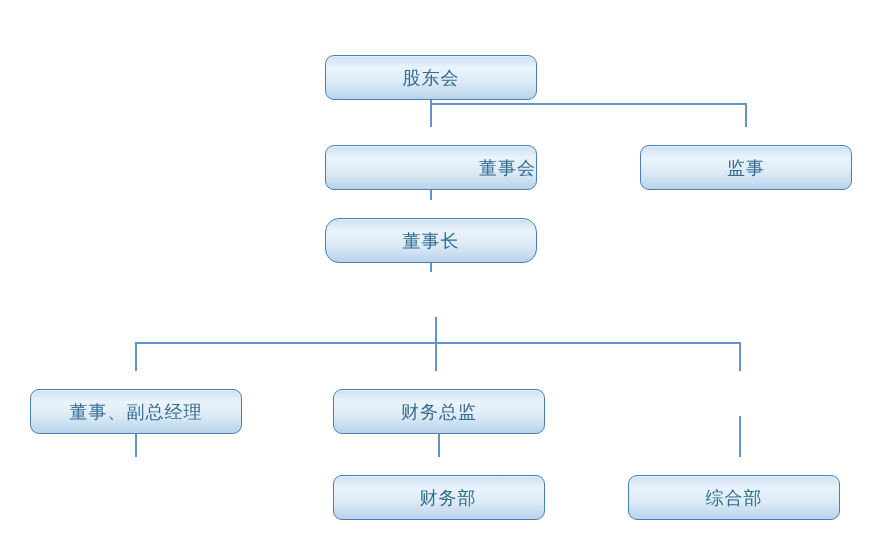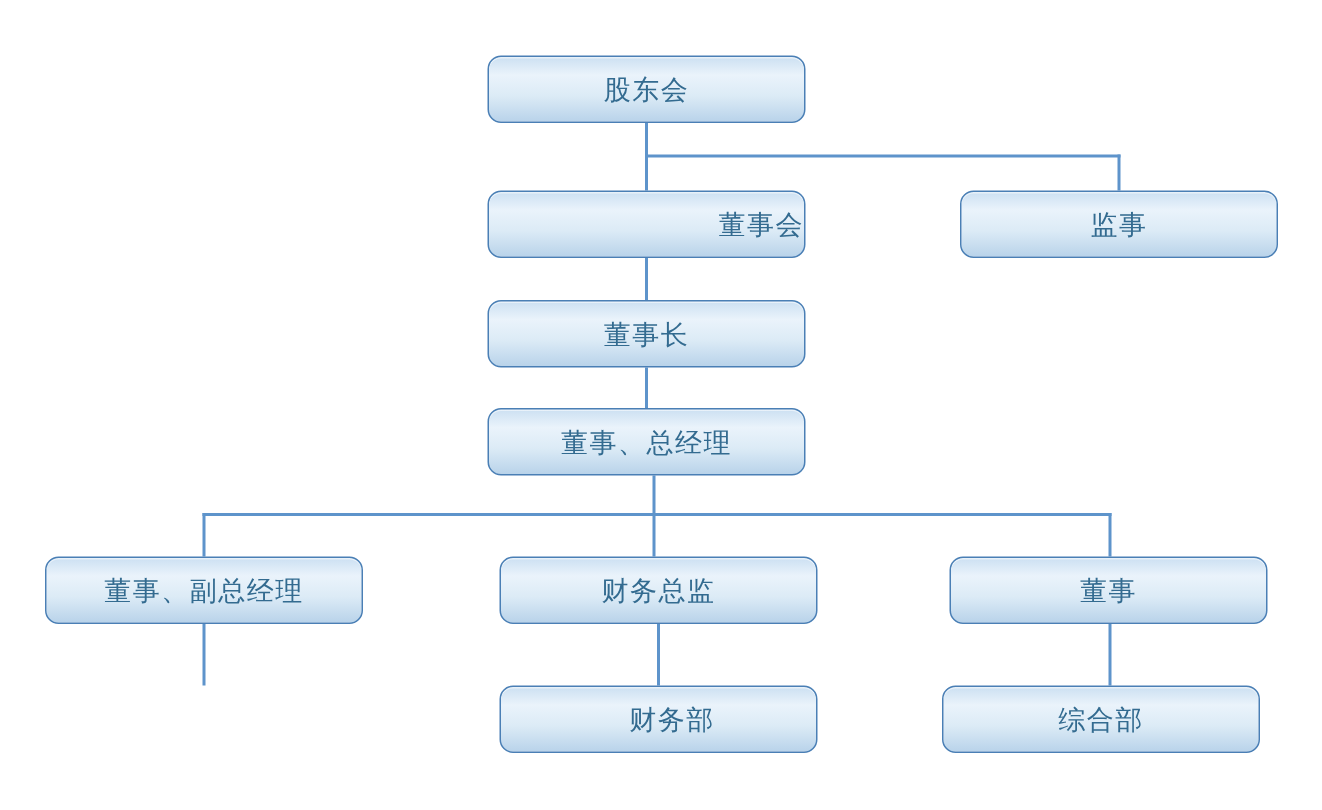--- a/index.html
+++ b/index.html
@@ -19,33 +19,34 @@
     border: 1.6px solid #4a7fb5;
     border-radius: 9px;
     background: linear-gradient(180deg, #cce0f2 0%, #eaf3fb 28%, #dcebf6 60%, #b9d3ea 100%);
     display: flex;
     align-items: center;
     justify-content: center;
     color: #336b90;
     font-size: 18px;
     letter-spacing: 1px;
     box-shadow: inset 0 1px 0 rgba(255,255,255,0.55);
+    margin-top: 18px;
   }
   .line {
     position: absolute;
     background: #5e94cb;
   }
   .v { width: 2px; }
   .h { height: 2px; }
 
   
   .n-shareholders { left: 325px; top: 37px; }
   .n-board        { left: 325px; top: 127px; justify-content: flex-end; }
   .n-supervisor   { left: 640px; top: 127px; }
-  .n-chairman     { left: 325px; top: 200px; }
+  .n-chairman     { left: 325px; top: 200px; border-radius: 14px; }
   .n-gm           { left: 325px; top: 272px; }
   .n-dgm          { left: 30px;  top: 371px; align-items: center; }
   .n-cfo          { left: 333px; top: 371px; }
   .n-director     { left: 633px; top: 371px; }
   .n-business     { left: 30px;  top: 457px; }
   .n-finance      { left: 333px; top: 457px; padding-left: 18px; }
   .n-general      { left: 628px; top: 457px; text-align: center; }
 
   
   .c-sh-down      { left: 430px; top: 82px;  height: 45px; }
@@ -84,31 +85,25 @@
   </div>
   <div class="node n-board">
     <span>董事会</span>
   </div>
   <div class="node n-supervisor">
     <span>监事</span>
   </div>
   <div class="node n-chairman">
     <span>董事长</span>
   </div>
-  <div class="node n-gm">
-    <span>董事、总经理</span>
-  </div>
   <div class="node n-dgm">
     <span>董事、副总经理</span>
   </div>
   <div class="node n-cfo">
     <span>财务总监</span>
-  </div>
-  <div class="node n-director">
-    <span>董事</span>
   </div>
   <div class="node n-finance">
     <span>财务部</span>
   </div>
   <div class="node n-general">
     <span>综合部</span>
   </div>
 
 </div>
 

